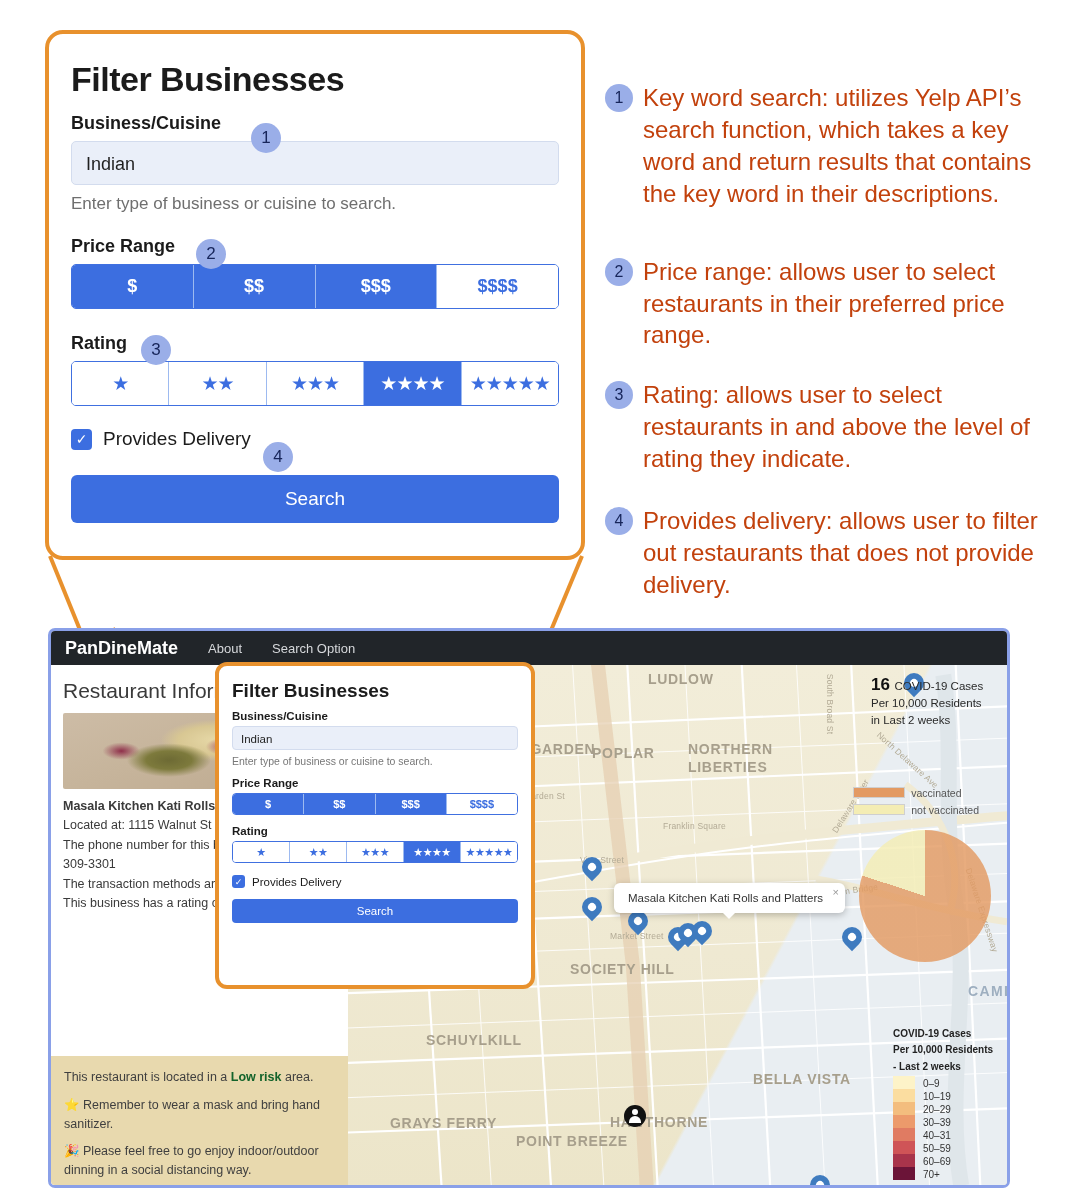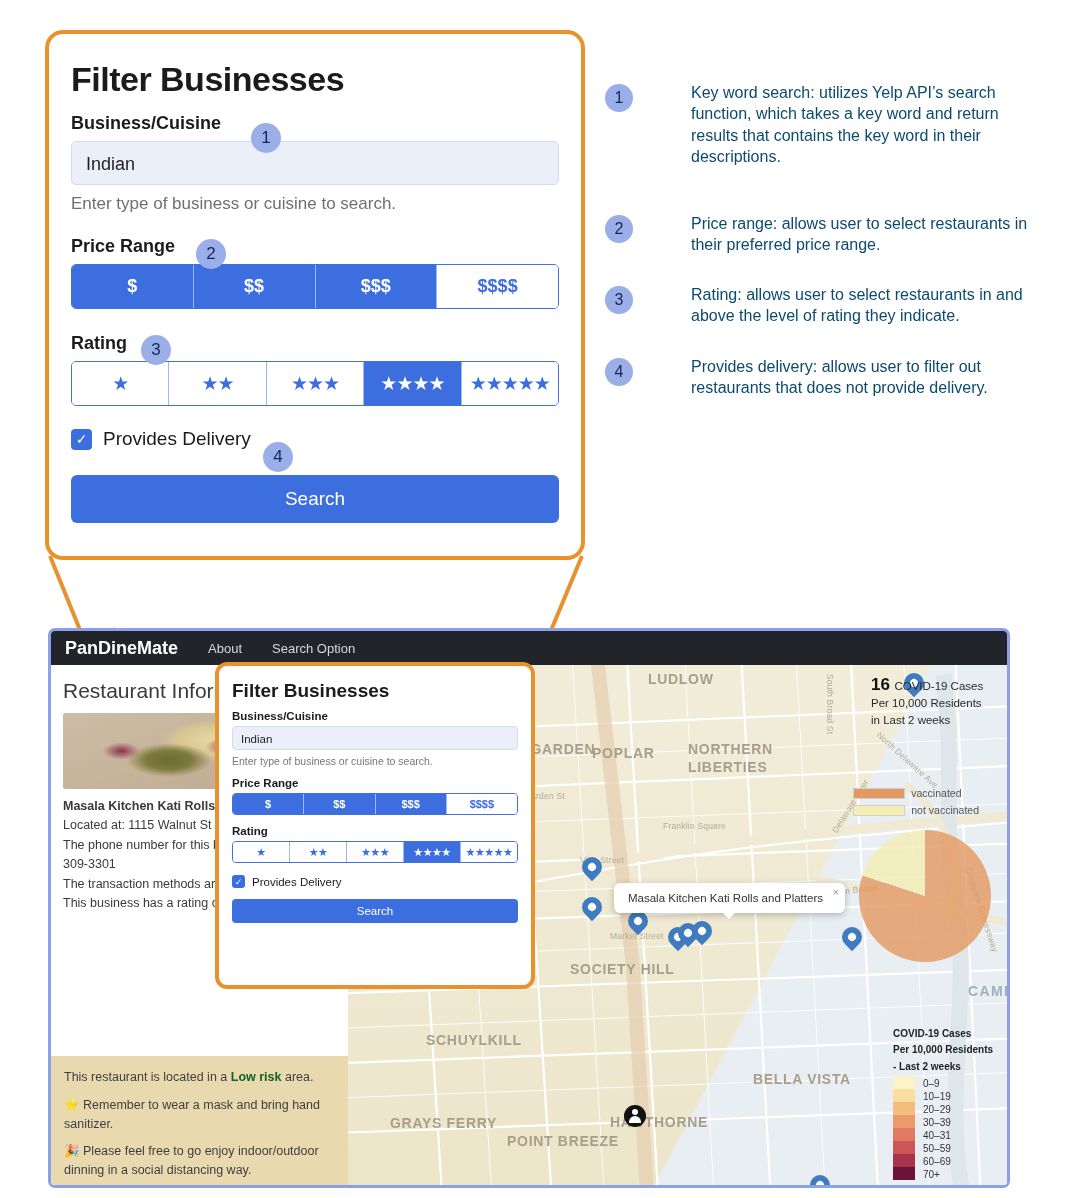--- a/index.html
+++ b/index.html
@@ -65,21 +65,21 @@
     background: #9aaee8; color:#17255a;
     display:flex; align-items:center; justify-content:center;
     font-size: 17px; font-weight: 500; flex: none;
   }
   .badge.float { position:absolute; }
 
   
   .notes { position:absolute; left: 605px; top: 82px; width: 445px; }
   .note { display:flex; gap: 10px; align-items:flex-start; margin-bottom: 46px; }
   .note .badge { margin-top: 2px; width: 28px; height: 28px; font-size: 16px; }
-  .note p { font-size: 16px; line-height: 1.33; color: #0c4a6e; margin-left: 48px; }
+  .note p { font-size: 24px; line-height: 1.33; color: #c2410c; }
   .note:nth-child(2) { margin-bottom: 28px; }
   .note:nth-child(3) { margin-bottom: 30px; }
 
   
   .leaders { position:absolute; left:0; top:0; width:1080px; height:1198px; pointer-events:none; }
 
   
   .app {
     position:absolute; left: 48px; top: 628px; width: 962px; height: 560px;
     border: 3px solid #8aa0e8; border-radius: 7px; overflow: hidden; background:#fff;
@@ -137,21 +137,21 @@
   .me { position:absolute; width:22px; height:22px; border-radius:50%; background:#111;
         display:flex; align-items:center; justify-content:center; }
   .me::before { content:""; width:6px; height:6px; border-radius:50%; background:#fff; position:absolute; top:4px; }
   .me::after { content:""; width:12px; height:7px; border-radius:6px 6px 0 0; background:#fff; position:absolute; bottom:4px; }
 
   .covid-head { position:absolute; right: 8px; top: 10px; width: 128px; }
   .covid-head .big { font-size: 17px; font-weight:bold; color:#111; }
   .covid-head .t { font-size: 11.5px; color:#2a2a2a; line-height:1.45; }
 
   .vac-legend { position:absolute; right: 28px; top: 122px; }
-  .vac-row { display:flex; align-items:flex-end; gap:6px; margin-bottom: 5px; }
+  .vac-row { display:flex; align-items:flex-start; gap:6px; margin-bottom: 5px; }
   .vac-sw { width: 52px; height: 11px; border:1px solid #cfcfcf; }
   .vac-txt { font-size: 10.5px; color:#555; }
 
   .pie { position:absolute; right: 16px; top: 165px; width: 132px; height: 132px; border-radius:50%; opacity:.82; }
 
   .legend-box { position:absolute; right: 6px; bottom: 8px; width: 108px; }
   .legend-title { font-size: 10px; font-weight:bold; color:#222; line-height:1.35; margin-bottom:3px; }
   .legend-row { display:flex; align-items:flex-end; height: 13px; }
   .legend-sw { width: 22px; height: 13px; flex:none; }
   .legend-lab { font-size: 10px; color:#333; margin-left: 8px; }
@@ -330,21 +330,21 @@
 
         <div class="map-lbl" style="left:120px; top:76px;">SPRING GARDEN</div>
         <div class="map-lbl" style="left:244px; top:80px;">POPLAR</div>
         <div class="map-lbl" style="left:340px; top:76px; width:60px; text-align:center; white-space:normal; line-height:1.25;">NORTHERN LIBERTIES</div>
         <div class="map-lbl" style="left:300px; top:6px;">LUDLOW</div>
         <div class="map-lbl st" style="left:315px; top:156px;">Franklin Square</div>
         <div class="map-lbl" style="left:18px; top:257px; width:62px; white-space:normal; line-height:1.25;">RITTENHOUSE SQUARE</div>
         <div class="map-lbl" style="left:222px; top:296px;">SOCIETY HILL</div>
         <div class="map-lbl" style="left:78px;  top:367px;">SCHUYLKILL</div>
         <div class="map-lbl" style="left:42px;  top:450px;">GRAYS FERRY</div>
-        <div class="map-lbl" style="left:159px; top:468px;">POINT BREEZE</div>
+        <div class="map-lbl" style="left:168px; top:468px;">POINT BREEZE</div>
         <div class="map-lbl" style="left:405px; top:406px;">BELLA VISTA</div>
         <div class="map-lbl" style="left:262px; top:449px;">HAWTHORNE</div>
         <div class="map-lbl big" style="left:620px; top:318px;">CAMDEN</div>
 
         <div class="map-lbl st" style="left:10px;  top:104px;">Spring Garden St</div>
         <div class="map-lbl st" style="left:148px; top:126px;">Spring Garden St</div>
         <div class="map-lbl st" style="left:95px;  top:197px; transform:rotate(-5deg);">Vine St. Expressway</div>
         <div class="map-lbl st" style="left:232px; top:190px;">Vine Street</div>
         <div class="map-lbl st" style="left:262px; top:266px;">Market Street</div>
         <div class="map-lbl st" style="left:4px;   top:228px;">Kennedy Blvd</div>

